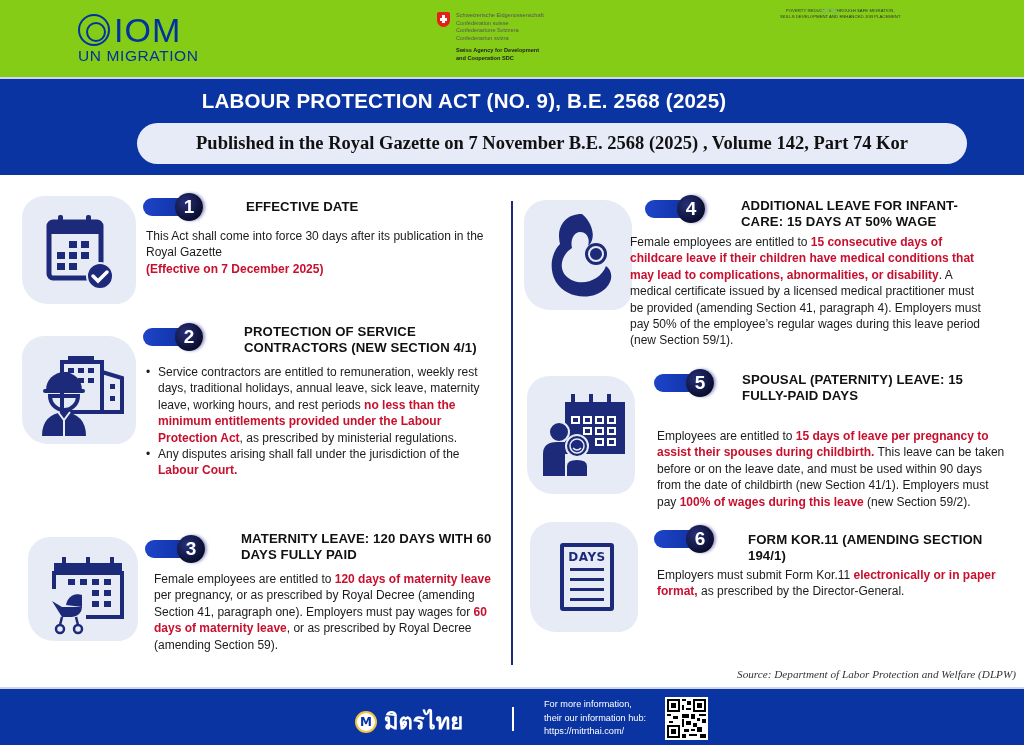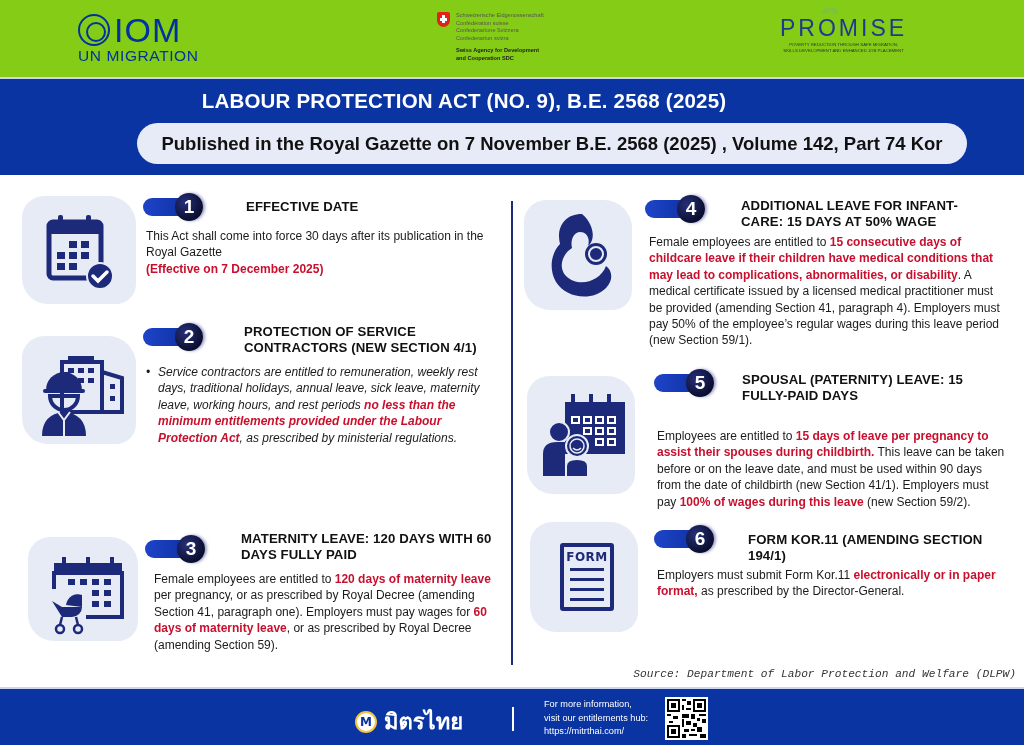--- a/index.html
+++ b/index.html
@@ -24,40 +24,40 @@
   .promise .word { font-family: "Liberation Sans", sans-serif; font-size: 23px; letter-spacing: 3px; line-height: 28px; margin-top: 6px; }
   .promise .leaf { position: absolute; left: 42px; top: 0px; width: 16px; height: 8px; }
   .promise .leaf::before, .promise .leaf::after { content: ""; position: absolute; top: 0; width: 8px; height: 6px; background: #7cc242; border-radius: 0 8px 0 8px; }
   .promise .leaf::before { left: 0; transform: scaleX(-1); }
   .promise .leaf::after { left: 8px; }
   .promise .tag { font-family: "Liberation Sans", sans-serif; font-size: 4.3px; line-height: 5.5px; color: #333; }
 
   
   .band { position: absolute; left: 0; top: 77px; width: 1024px; height: 98px; background: #0a34a2; border-top: 2px solid #ccd6ee; }
   .band .title { position: absolute; left: 0; top: 10px; width: 928px; text-align: center; color: #fff; font-family: "Liberation Sans", sans-serif; font-weight: bold; font-size: 20.5px; letter-spacing: 0.2px; }
-  .band .pill { position: absolute; left: 137px; top: 44px; width: 830px; height: 41px; background: #e6ebf7; border-radius: 21px; display: flex; align-items: center; justify-content: center; font-family: Liberation Sans, sans-serif; font-weight: bold; font-size: 18.5px; color: #111; }
+  .band .pill { position: absolute; left: 137px; top: 44px; width: 830px; height: 41px; background: #e6ebf7; border-radius: 21px; display: flex; align-items: center; justify-content: center; font-family: Liberation Serif, serif; font-weight: bold; font-size: 18.5px; color: #111; }
 
   
   .divider { position: absolute; left: 511px; top: 201px; width: 2px; height: 464px; background: #1d2a7a; }
 
   .card-bg { position: absolute; background: #e6ebf6; border-radius: 22px 28px 20px 26px; }
   .icon-svg { position: absolute; }
 
   .badge { position: absolute; height: 28px; }
   .badge .bar { position: absolute; left: 0; top: 5px; width: 50px; height: 18px; background: linear-gradient(90deg, #1e44c8, #0d2fa0); border-radius: 9px; }
   .badge .num { position: absolute; left: 32px; top: 0; width: 28px; height: 28px; border-radius: 50%; background: radial-gradient(circle at 35% 35%, #27307a, #0a0e2e 70%); color: #fff; font-family: "Liberation Sans", sans-serif; font-weight: bold; font-size: 19px; display: flex; align-items: center; justify-content: center; box-shadow: 2px 0 3px rgba(60,60,160,0.5); }
 
   .sec-title { position: absolute; font-family: "Liberation Sans", sans-serif; font-weight: bold; font-size: 13.2px; line-height: 16px; color: #111; letter-spacing: 0.1px; padding-left: 22px; }
   .sec-body { position: absolute; font-family: "Liberation Sans", sans-serif; font-size: 12px; line-height: 16.4px; color: #1b1b1b; }
   .red { color: #c8102e; font-weight: bold; }
-  .sec-body ul { list-style: none; font-style: italic; }
+  .sec-body ul { list-style: none; }
   .sec-body li { position: relative; padding-left: 12px; }
   .sec-body li::before { content: "•"; position: absolute; left: 0; top: 0; }
 
-  .source { position: absolute; right: 8px; top: 668px; font-family: Liberation Mono, monospace; font-style: italic; font-size: 11.2px; color: #333; }
+  .source { position: absolute; right: 8px; top: 668px; font-family: Liberation Serif, serif; font-style: italic; font-size: 11.2px; color: #333; }
 
   
   .footer { position: absolute; left: 0; top: 687px; width: 1024px; height: 58px; background: #0a34a2; border-top: 2px solid #ccd6ee; }
   .footer .brand { position: absolute; left: 355px; top: 15px; display: flex; align-items: center; color: #fff; }
   .footer .brand .logo { width: 22px; height: 22px; border-radius: 50%; background: #fff; color: #0a34a2; font-weight: bold; font-size: 12px; display: flex; align-items: center; justify-content: center; margin-right: 7px; border: 2px solid #f4c342; }
   .footer .brand .name { font-family: "DejaVu Sans", sans-serif; font-size: 22px; font-weight: bold; }
   .footer .sep { position: absolute; left: 512px; top: 18px; width: 1.5px; height: 24px; background: #fff; }
   .footer .info { position: absolute; left: 544px; top: 9px; color: #fff; font-family: "Liberation Sans", sans-serif; font-size: 9.2px; line-height: 13.5px; }
   .footer .qr { position: absolute; left: 665px; top: 8px; width: 43px; height: 43px; background: #fff; padding: 2px; }
   .footer .qr svg { width: 100%; height: 100%; display: block; }
@@ -83,21 +83,20 @@
       <div>Confederaziun svizra</div>
       <div class="sdc">
         <div>Swiss Agency for Development</div>
         <div>and Cooperation SDC</div>
       </div>
     </div>
   </div>
 
   <div class="promise">
     <span class="leaf"></span>
-    <div class="word">PROMISE</div>
     <div class="tag">POVERTY REDUCTION THROUGH SAFE MIGRATION,</div>
     <div class="tag">SKILLS DEVELOPMENT AND ENHANCED JOB PLACEMENT</div>
   </div>
 </div>
 
 <div class="band">
   <div class="title">LABOUR PROTECTION ACT (NO. 9), B.E. 2568 (2025)</div>
   <div class="pill">
     <span>Published in the Royal Gazette on 7 November B.E. 2568 (2025) , Volume 142, Part 74 Kor</span>
   </div>
@@ -152,20 +151,21 @@
   <path d="M24 66 l0 16" stroke="#e6ebf6" stroke-width="2"></path>
 </svg>
 <div class="badge" style="left:143px;top:323px;width:62px;">
   <div class="bar"></div>
   <div class="num">2</div>
 </div>
 <div class="sec-title" style="left:222px;top:324px;width:280px;">PROTECTION OF SERVICE CONTRACTORS (NEW SECTION 4/1)</div>
 <div class="sec-body" style="left:146px;top:364px;width:350px;">
   <ul>
     <li><span>Service contractors are entitled to remuneration, weekly rest days, traditional holidays, annual leave, sick leave, maternity leave, working hours, and rest periods </span><span class="red">no less than the minimum entitlements provided under the Labour Protection Act</span><span>, as prescribed by ministerial regulations.</span></li>
+    <li><span>Any disputes arising shall fall under the jurisdiction of the </span><span class="red">Labour Court.</span><span></span></li>
   </ul>
 </div>
 
 <div class="card-bg" style="left:28px;top:537px;width:110px;height:104px;"></div>
 <svg class="icon-svg" style="left:48px;top:553px;" width="80" height="84" viewBox="0 0 80 84">
   <rect x="6" y="10" width="68" height="10" fill="#1d2a7a"></rect>
   <rect x="6" y="20" width="68" height="44" fill="none" stroke="#1d2a7a" stroke-width="4"></rect>
   <rect x="14" y="4" width="4" height="10" fill="#1d2a7a"></rect>
     <rect x="38" y="4" width="4" height="10" fill="#1d2a7a"></rect>
     <rect x="62" y="4" width="4" height="10" fill="#1d2a7a"></rect>
@@ -199,21 +199,21 @@
   <circle cx="54" cy="44" r="11" fill="#1d2a7a"></circle>
   <circle cx="54" cy="44" r="7" fill="none" stroke="#e6ebf6" stroke-width="2"></circle>
   <path d="M30 56 q10 10 26 4" fill="none" stroke="#e6ebf6" stroke-width="3"></path>
   <path d="M36 62 l4 4 l8 -10" fill="none" stroke="#e6ebf6" stroke-width="2.5"></path>
 </svg>
 <div class="badge" style="left:645px;top:195px;width:62px;">
   <div class="bar"></div>
   <div class="num">4</div>
 </div>
 <div class="sec-title" style="left:719px;top:198px;width:245px;">ADDITIONAL LEAVE FOR INFANT-CARE: 15 DAYS AT 50% WAGE</div>
-<div class="sec-body" style="left:649px;top:234px;width:352px;">
+<div class="sec-body" style="left:630px;top:234px;width:352px;">
   <span>Female employees are entitled to </span><span class="red">15 consecutive days of childcare leave if their children have medical conditions that may lead to complications, abnormalities, or disability</span><span>. A medical certificate issued by a licensed medical practitioner must be provided (amending Section 41, paragraph 4). Employers must pay 50% of the employee’s regular wages during this leave period (new Section 59/1).</span>
 </div>
 
 <div class="card-bg" style="left:527px;top:376px;width:108px;height:118px;"></div>
 <svg class="icon-svg" style="left:543px;top:392px;" width="86" height="84" viewBox="0 0 86 84">
   <rect x="22" y="10" width="60" height="10" fill="#1d2a7a"></rect>
   <rect x="22" y="20" width="60" height="42" fill="#1d2a7a"></rect>
   <rect x="28" y="2" width="4" height="12" fill="#1d2a7a"></rect>
     <rect x="46" y="2" width="4" height="12" fill="#1d2a7a"></rect>
     <rect x="64" y="2" width="4" height="12" fill="#1d2a7a"></rect>
@@ -239,21 +239,21 @@
   <div class="bar"></div>
   <div class="num">5</div>
 </div>
 <div class="sec-title" style="left:720px;top:372px;width:245px;">SPOUSAL (PATERNITY) LEAVE: 15 FULLY-PAID DAYS</div>
 <div class="sec-body" style="left:657px;top:408px;width:352px;margin-top:20px;">
   <span>Employees are entitled to </span><span class="red">15 days of leave per pregnancy to assist their spouses during childbirth.</span><span> This leave can be taken before or on the leave date, and must be used within 90 days from the date of childbirth (new Section 41/1). Employers must pay </span><span class="red">100% of wages during this leave</span><span> (new Section 59/2).</span>
 </div>
 
 <div class="card-bg" style="left:530px;top:522px;width:108px;height:110px;"></div>
 <div class="icon-svg" style="left:560px;top:543px;width:54px;height:68px;border:4px solid #1d2a7a;border-radius:3px;">
-  <div style="font-family:'DejaVu Sans',sans-serif;font-weight:bold;font-size:12px;color:#1d2a7a;text-align:center;margin-top:3px;letter-spacing:0.5px;">FORM</div>
+  <div style="font-family:'DejaVu Sans',sans-serif;font-weight:bold;font-size:12px;color:#1d2a7a;text-align:center;margin-top:3px;letter-spacing:0.5px;">DAYS</div>
   <div style="margin:4px 6px 0;height:3px;background:#1d2a7a;"></div>
   <div style="margin:7px 6px 0;height:3px;background:#1d2a7a;"></div>
   <div style="margin:7px 6px 0;height:3px;background:#1d2a7a;"></div>
   <div style="margin:7px 6px 0;height:3px;background:#1d2a7a;"></div>
   <div style="margin:7px 20px 0 6px;height:3px;background:#1d2a7a;"></div>
 </div>
 <div class="badge" style="left:654px;top:525px;width:62px;">
   <div class="bar"></div>
   <div class="num">6</div>
 </div>
@@ -265,21 +265,21 @@
 <div class="source">Source: Department of Labor Protection and Welfare (DLPW)</div>
 
 <div class="footer">
   <div class="brand">
     <span class="logo">M</span>
     <span class="name">มิตรไทย</span>
   </div>
   <div class="sep"></div>
   <div class="info">
     <div>For more information,</div>
-    <div>visit our entitlements hub:</div>
+    <div>their our information hub:</div>
     <div>https://mitrthai.com/</div>
   </div>
   <div class="qr">
     <svg viewBox="0 0 21 21" shape-rendering="crispEdges">
       <g fill="#000">
         <rect x="0" y="0" width="7" height="7"></rect>
           <rect x="1" y="1" width="5" height="5" fill="#fff"></rect>
           <rect x="2" y="2" width="3" height="3"></rect>
         <rect x="14" y="0" width="7" height="7"></rect>
           <rect x="15" y="1" width="5" height="5" fill="#fff"></rect>

